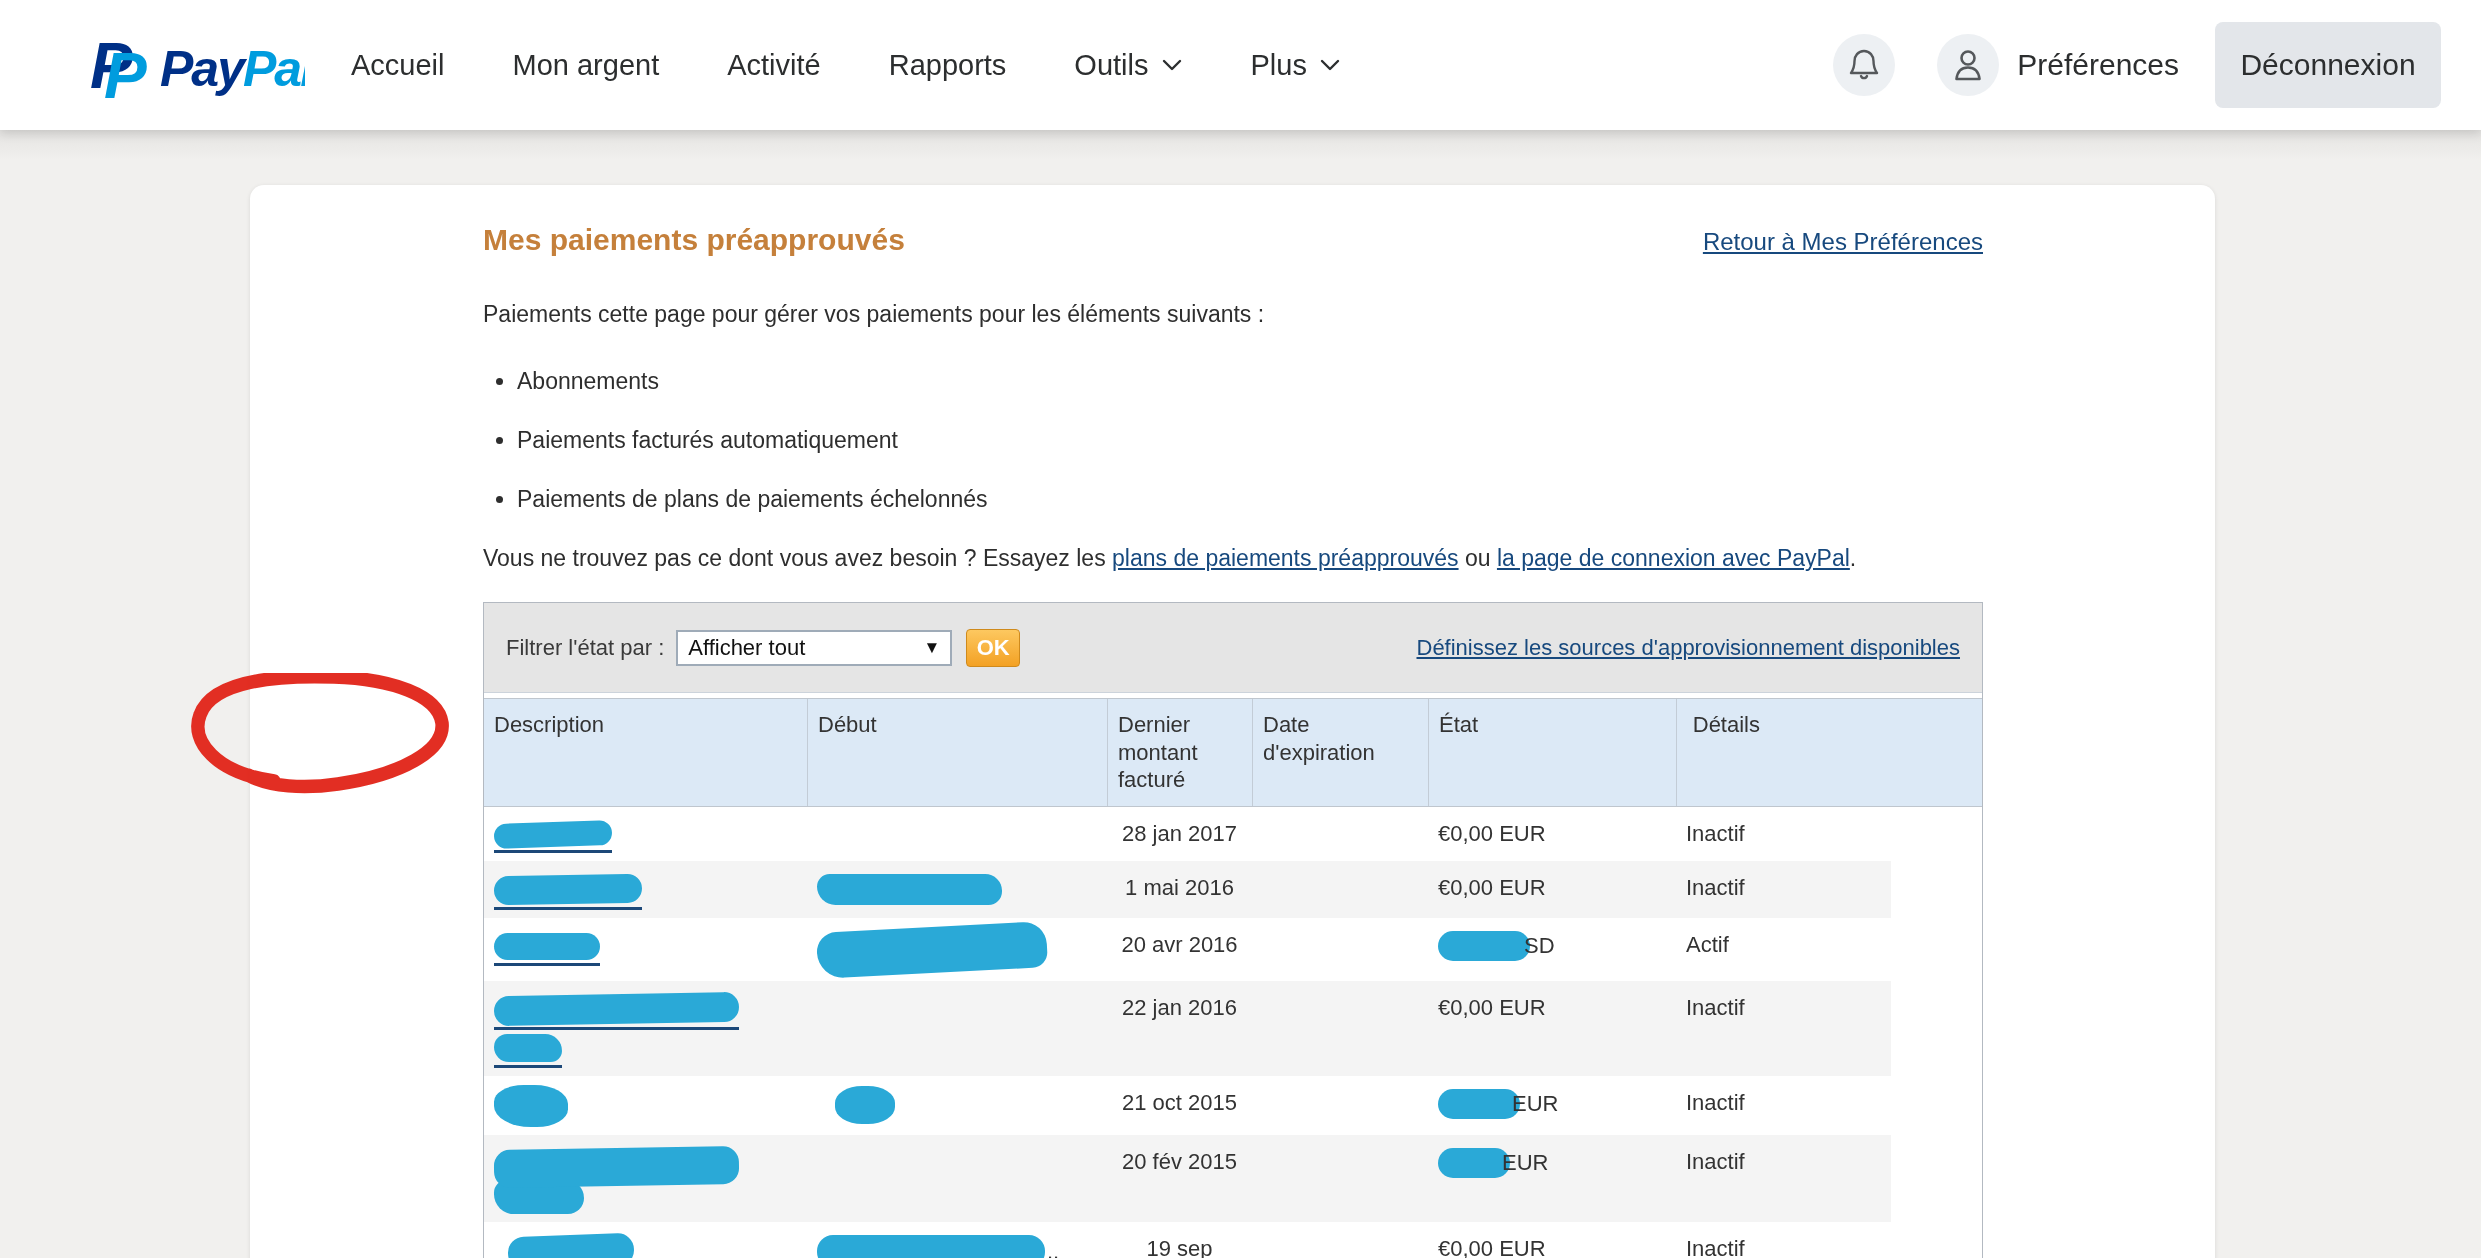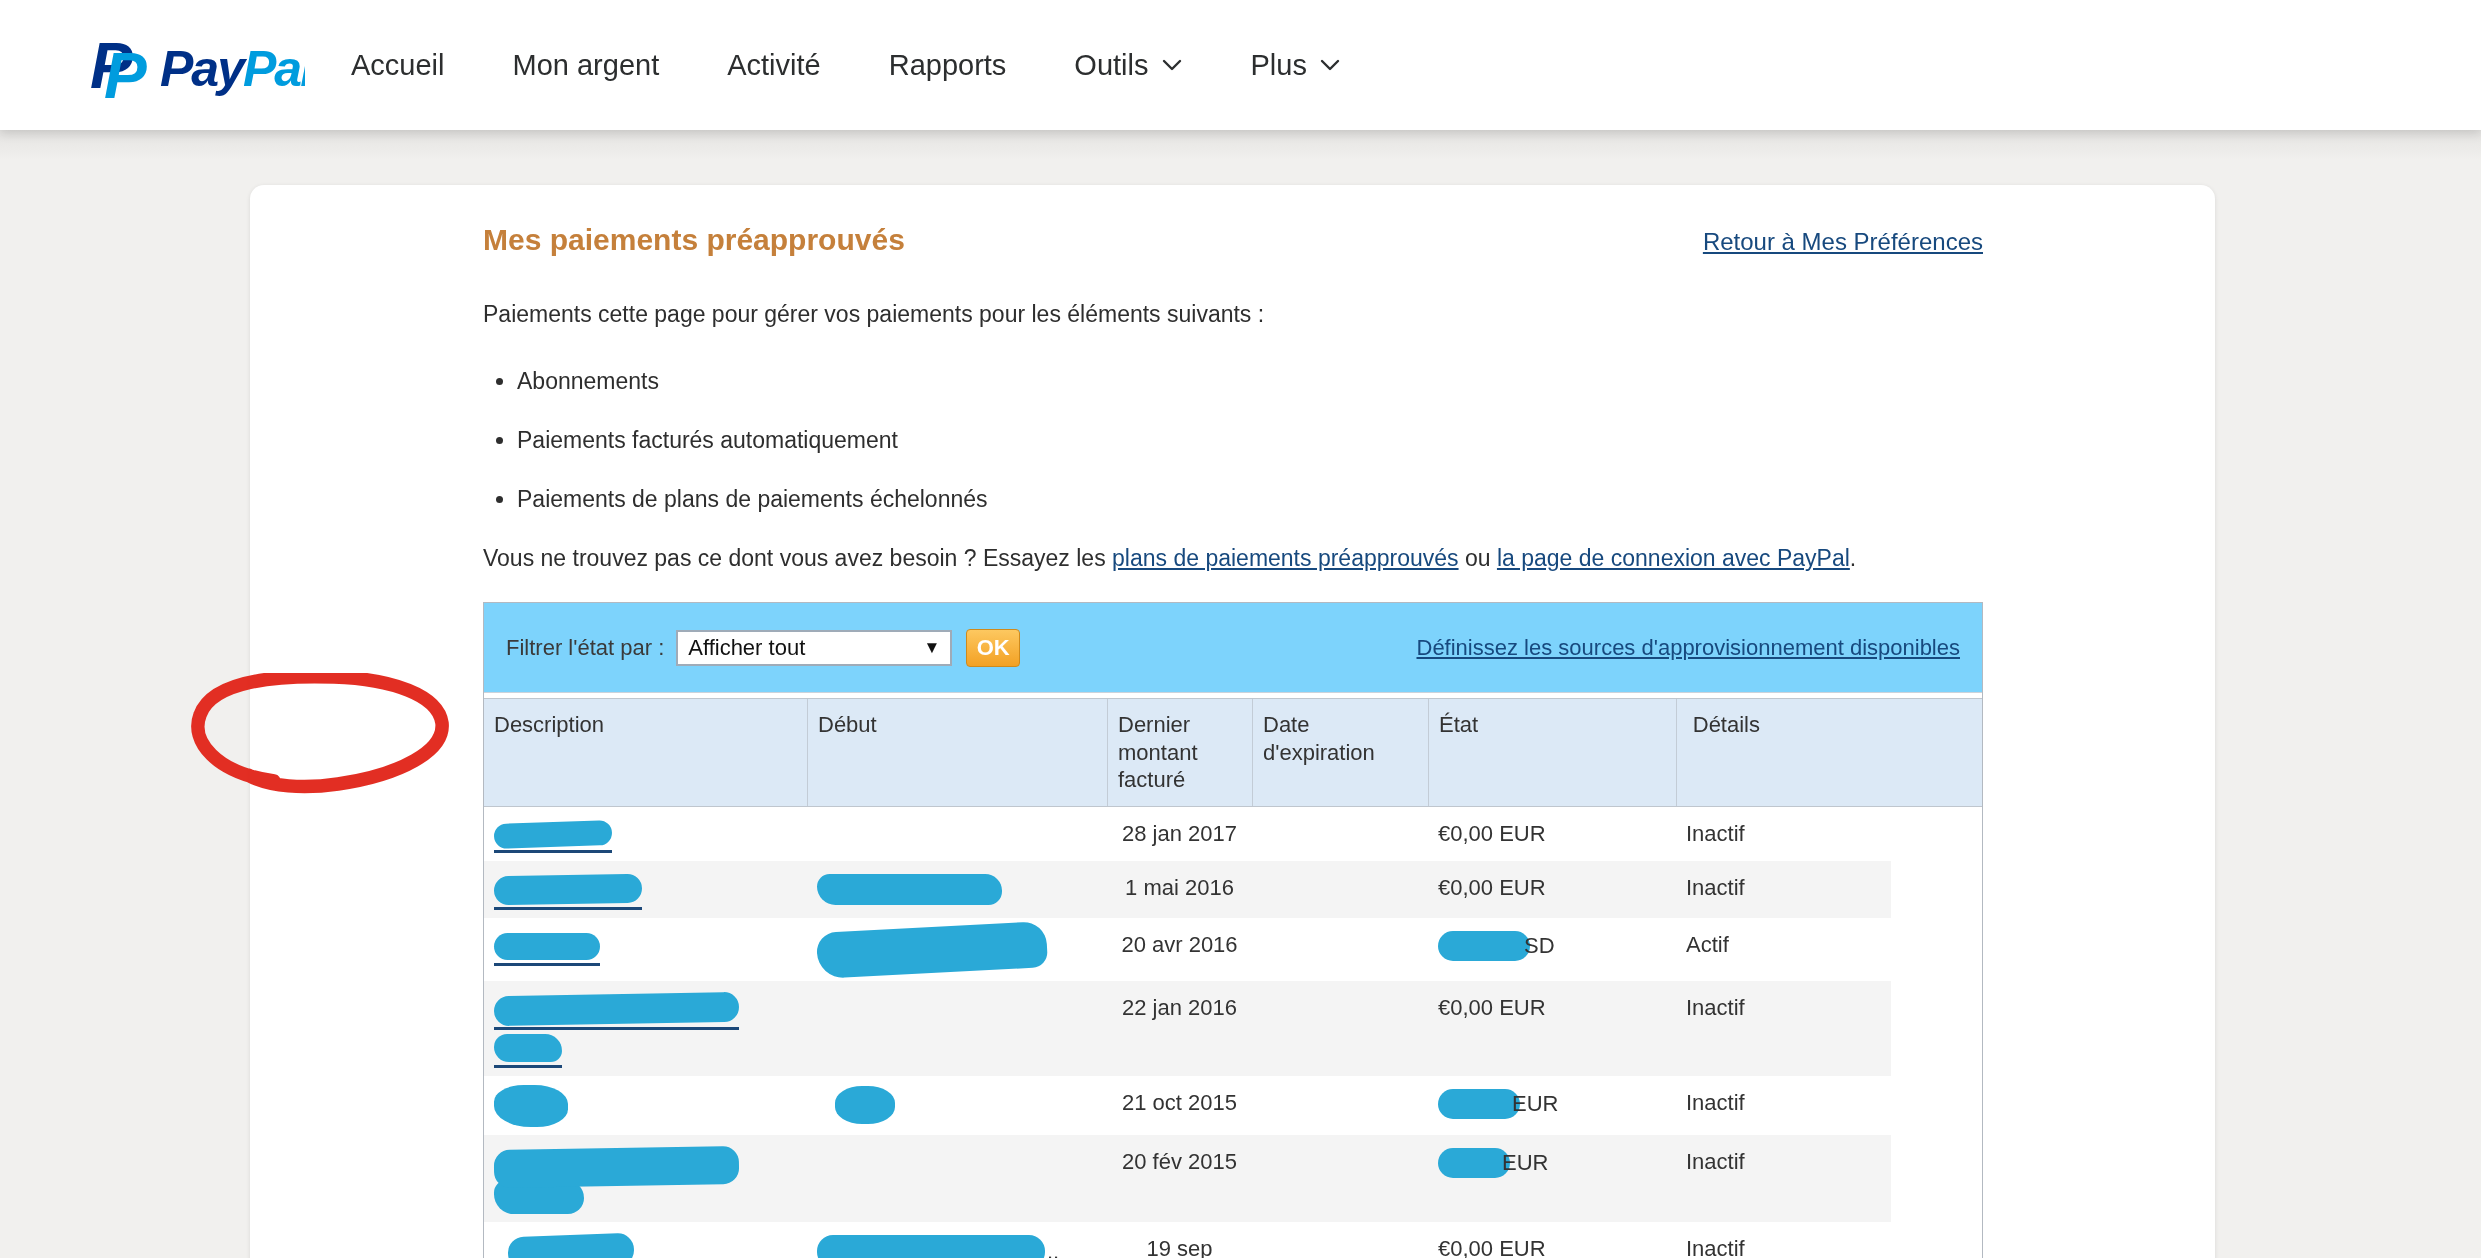--- a/index.html
+++ b/index.html
@@ -30,21 +30,21 @@
   h1.pg-title { font-size:30px; font-weight:bold; color:#c5803b; }
   .back-link { font-size:24px; color:#17497e; text-decoration:underline; }
   .intro { margin-top:44px; font-size:23px; color:#2e2e2e; }
   ul.pts { margin-top:40px; padding-left:34px; }
   ul.pts li { font-size:23px; margin-bottom:32px; color:#2e2e2e; }
   .help { margin-top:26px; font-size:23px; }
   .help a { color:#17497e; text-decoration:underline; }
 
   
   .ptable { position:relative; margin-top:30px; width:1500px; border:1px solid #b3b9c1; background:#fff; }
-  .filter-bar { height:90px; background:#7dd3fc; border-bottom:1px solid #ccd3db;
+  .filter-bar { height:90px; background:#e5e5e5; border-bottom:1px solid #ccd3db;
                 display:flex; align-items:center; padding:0 22px; }
   .filter-label { font-size:22px; color:#3a3a3a; margin-right:12px; }
   .selectbox { width:276px; height:36px; background:#fff; border:2px solid #9fabb8; display:flex;
                align-items:center; padding:0 10px; font-size:22px; color:#111; cursor:pointer; }
   .selectbox .caret { margin-left:auto; font-size:17px; color:#111; }
   .okbtn { width:54px; height:38px; margin-left:14px; background:linear-gradient(#fdc860,#f3a124);
            border:1px solid #cf8a1c; border-radius:4px; color:#fff; font-weight:bold; font-size:22px;
            font-family:inherit; cursor:pointer; }
   .sources-link { margin-left:auto; font-size:22px; color:#17497e; text-decoration:underline; }
 
@@ -100,20 +100,36 @@
           <polyline points="3,3 11,11 19,3" fill="none" stroke="#2c2e2f" stroke-width="2.4" stroke-linecap="round" stroke-linejoin="round"></polyline>
         </svg>
     </a>
     <a href="#">
         <span>Plus</span>
       <svg width="22" height="14" viewBox="0 0 22 14">
           <polyline points="3,3 11,11 19,3" fill="none" stroke="#2c2e2f" stroke-width="2.4" stroke-linecap="round" stroke-linejoin="round"></polyline>
         </svg>
     </a>
   </nav>
+  <div class="nav-right">
+    <div class="iconcirc bell">
+      <svg width="30" height="34" viewBox="0 0 30 34">
+        <path d="M15 3 C9 3 5.5 8 5.5 13 C5.5 20 3 23.5 2 25 L28 25 C27 23.5 24.5 20 24.5 13 C24.5 8 21 3 15 3 Z" fill="none" stroke="#55585b" stroke-width="2.4" stroke-linejoin="round"></path>
+        <path d="M12 28 a3.2 3.2 0 0 0 6 0" fill="none" stroke="#55585b" stroke-width="2.4" stroke-linecap="round"></path>
+      </svg>
+    </div>
+    <div class="iconcirc avatar">
+      <svg width="30" height="34" viewBox="0 0 30 34">
+        <circle cx="15" cy="10" r="6.5" fill="none" stroke="#55585b" stroke-width="2.6"></circle>
+        <path d="M3.5 31 C4.5 22.5 9 19.5 15 19.5 S25.5 22.5 26.5 31 Z" fill="none" stroke="#55585b" stroke-width="2.6" stroke-linejoin="round"></path>
+      </svg>
+    </div>
+    <a href="#" class="prefs">Préférences</a>
+    <button class="logout">Déconnexion</button>
+  </div>
 </header>
 
 <div class="mainarea">
   <div class="card">
 
     <div class="title-row">
       <h1 class="pg-title">Mes paiements préapprouvés</h1>
       <a href="#" class="back-link">Retour à Mes Préférences</a>
     </div>
 

